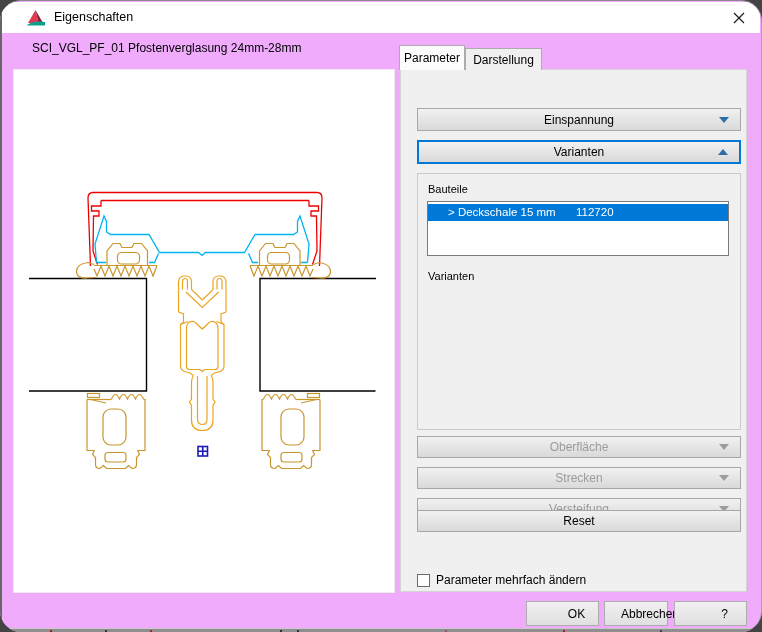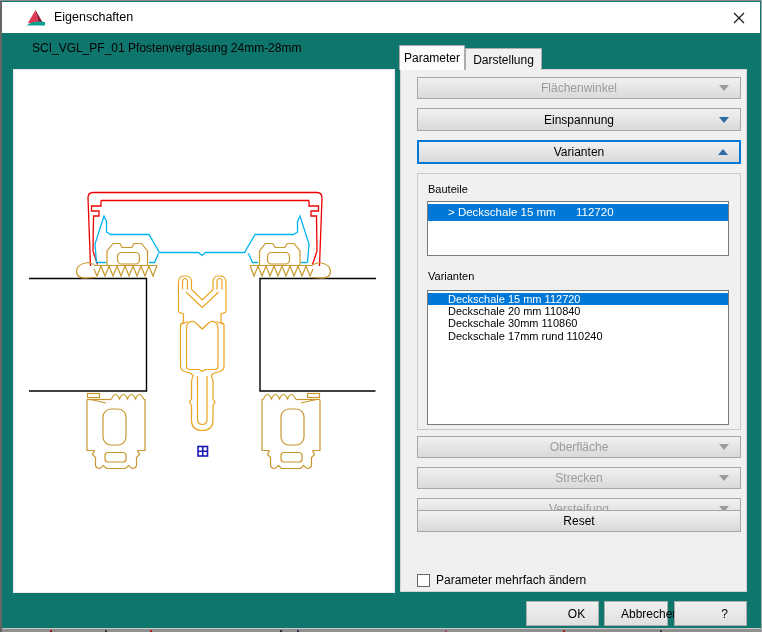--- a/index.html
+++ b/index.html
@@ -1,21 +1,21 @@
 <!DOCTYPE html>
 <html><head>
 <meta charset="utf-8">
 <style>
   * { margin:0; padding:0; box-sizing:border-box; }
   html,body { background:#444; }
   body { font-family:"Liberation Sans", sans-serif; }
   .dialog {
     position:relative; width:762px; height:632px;
-    background:#0f766e; overflow:hidden;
-    border-top:1px solid #8A8A8A; border-right:1px solid #A6A6A6;
+    background:#f0abfc; overflow:hidden;
+    border-top:1px solid #8A8A8A; border-right:1px solid #A6A6A6;border-radius:21px;
   }
   .edge-left { position:absolute; left:0; top:0; width:2px; height:632px; background:#666; z-index:50; }
   .bottom-strip { position:absolute; left:0; top:627px; width:762px; height:5px; background:#8F8F8F; border-top:1px solid #C9C9C9; z-index:49; }
   .speck { position:absolute; top:1px; width:2px; height:3px; }
 
   .titlebar { position:absolute; left:2px; top:1px; width:758px; height:31px; background:#FFFFFF; }
   .app-icon { position:absolute; left:24px; top:7px; width:20px; height:18px; }
   .title-text { position:absolute; left:52px; top:0; height:31px; line-height:31px; font-size:12.5px; color:#000; }
   .close-btn { position:absolute; right:4px; top:1px; width:34px; height:29px; display:flex; align-items:center; justify-content:center; cursor:pointer; }
 
@@ -164,50 +164,40 @@
   </div>
 
   <div class="tab-pane"></div>
   <div class="tab tab-parameter">
     <span>Parameter</span>
   </div>
   <div class="tab tab-darstellung">
     <span>Darstellung</span>
   </div>
 
-  <div class="panel-btn disabled" style="top:76px;">
-    <span>Flächenwinkel</span>
-    <span class="arr arr-down arr-gray"></span>
-  </div>
   <div class="panel-btn" style="top:107px; height:23px;">
     <span>Einspannung</span>
     <span class="arr arr-down"></span>
   </div>
   <div class="panel-btn focused" style="top:139px;">
     <span>Varianten</span>
     <span class="arr arr-up"></span>
   </div>
 
   <div class="group-box"></div>
 
   <div class="field-label" style="left:428px; top:182px;">Bauteile</div>
   <div class="listbox lb-bauteile">
     <div class="lb-row lb-row-tall selected">
       <span>&gt; Deckschale 15 mm</span>
       <span class="col-number">112720</span>
     </div>
   </div>
 
   <div class="field-label" style="left:428px; top:269px;">Varianten</div>
-  <div class="listbox lb-varianten">
-    <div class="lb-row selected">Deckschale 15 mm 112720</div>
-    <div class="lb-row">Deckschale 20 mm 110840</div>
-    <div class="lb-row">Deckschale 30mm 110860</div>
-    <div class="lb-row">Deckschale 17mm rund 110240</div>
-  </div>
 
   <div class="panel-btn disabled" style="top:435px;">
     <span>Oberfläche</span>
     <span class="arr arr-down arr-gray"></span>
   </div>
   <div class="panel-btn disabled" style="top:466px;">
     <span>Strecken</span>
     <span class="arr arr-down arr-gray"></span>
   </div>
   <div class="panel-btn disabled" style="top:497px;">

